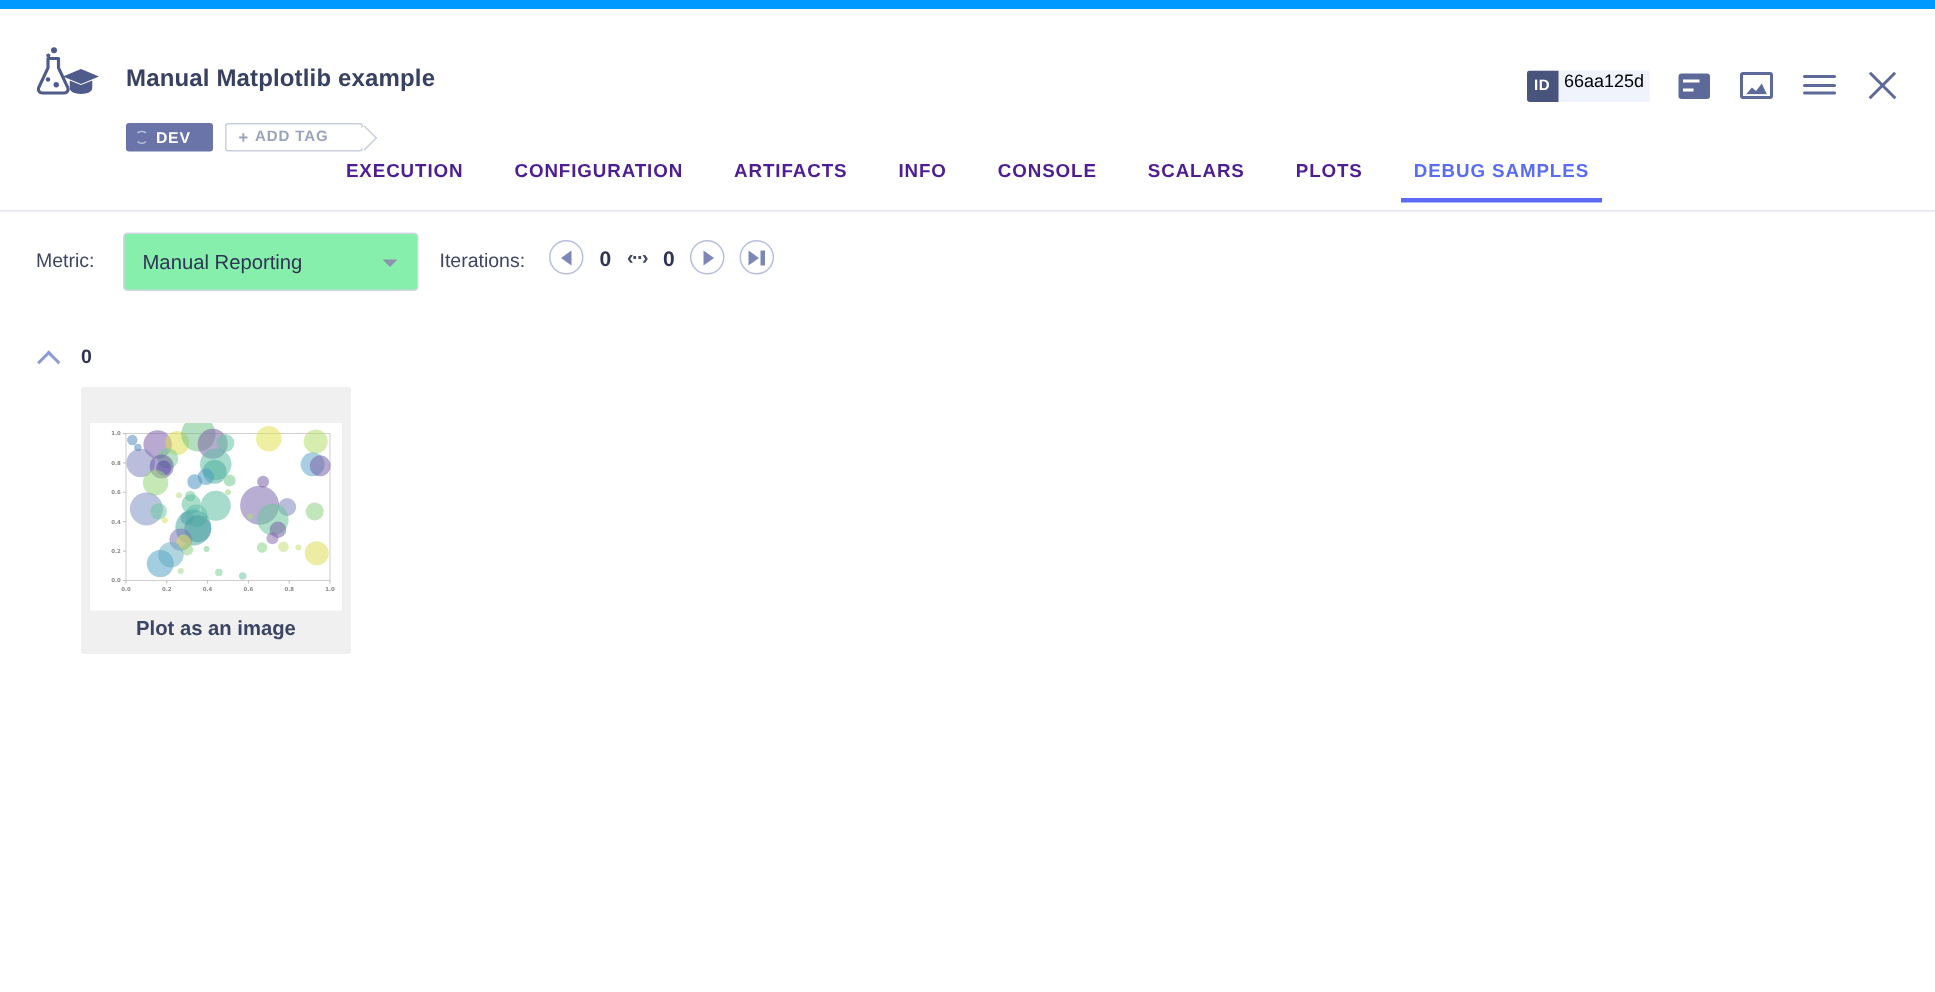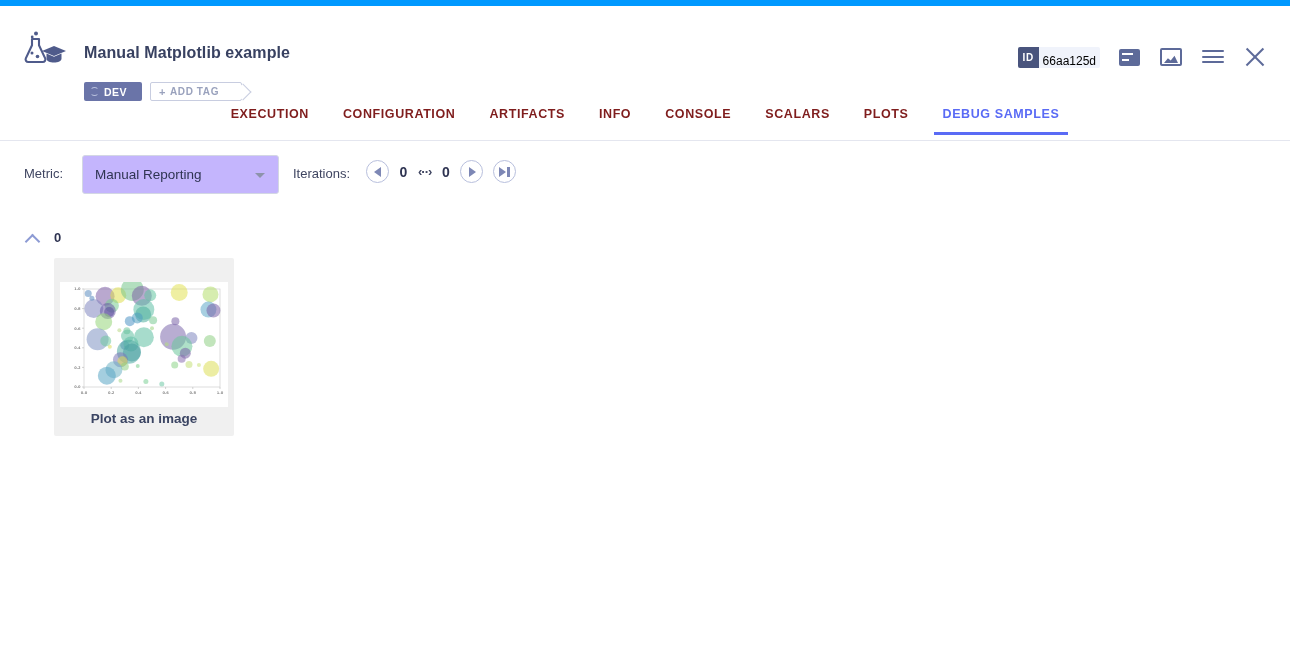--- a/index.html
+++ b/index.html
@@ -62,21 +62,21 @@
     content:""; position:absolute; right:-8px; top:3px;
     width:11px; height:11px; background:#fff;
     border-top:1px solid #c8cde0; border-right:1px solid #c8cde0;
     transform: rotate(45deg);
   }
   .tag-add .plus { margin-right:4px; font-size:11px; }
 
   
   .hdr-right { position:absolute; right:22px; top:38px; display:flex; align-items:center; gap:16px; }
   .id-badge {
-    display:flex; align-items:flex-end; height:21px;
+    display:flex; align-items:flex-start; height:21px;
     background:#f0f3fb; border-radius:2px; overflow:hidden;
   }
   .id-badge .lbl {
     background:#49547d; color:#fff; font-size:10px; font-weight:bold;
     padding:0 5px; height:21px; display:flex; align-items:center; letter-spacing:.5px;
   }
   .id-badge .val {
     color:#000000; font-size:12px; padding:0 4px;
   }
   .icon-btn {
@@ -100,34 +100,34 @@
 
   
   .tabs {
     position:absolute; top:101px; left:0; width:1290px; height:40px;
     border-bottom:1px solid #e4e6ef;
     display:flex; align-items:flex-start; justify-content:center; gap:0;
   }
   .tab {
     position:relative; padding:6px 17px 13px 17px;
     font-size:12.5px; font-weight:bold; letter-spacing:.6px;
-    color:#7f1d1d; cursor:pointer; white-space:nowrap;
+    color:#4c1d95; cursor:pointer; white-space:nowrap;
   }
   .tab.active { color:#5a6bf5; }
   .tab.active::after {
     content:""; position:absolute; left:8px; right:8px; bottom:-1px; height:3px; background:#5a6bf5;
   }
 
   
   .toolbar { position:absolute; top:155px; left:0; width:1284px; height:45px; }
   .tb-label { position:absolute; font-size:13px; color:#3f4561; }
   .metric-label { left:24px; top:11px; }
   .metric-select {
     position:absolute; left:82px; top:0px; width:197px; height:39px;
-    border:1px solid #d3d7e4; border-radius:3px; background:#c4b5fd;
+    border:1px solid #d3d7e4; border-radius:3px; background:#86efac;
     display:flex; align-items:center; padding:14px 12px;
     font-size:13.5px; color:#2f3452; cursor:pointer;
   }
   .caret {
     position:absolute; right:13px; top:17px;
     width:0;height:0;border-left:5px solid transparent;border-right:5px solid transparent;
     border-top:5px solid #8d93ab;
   }
   .iter-label { left:293px; top:11px; }
   .iter-group { position:absolute; left:366px; top:5px; display:flex; align-items:center; gap:10px; }

